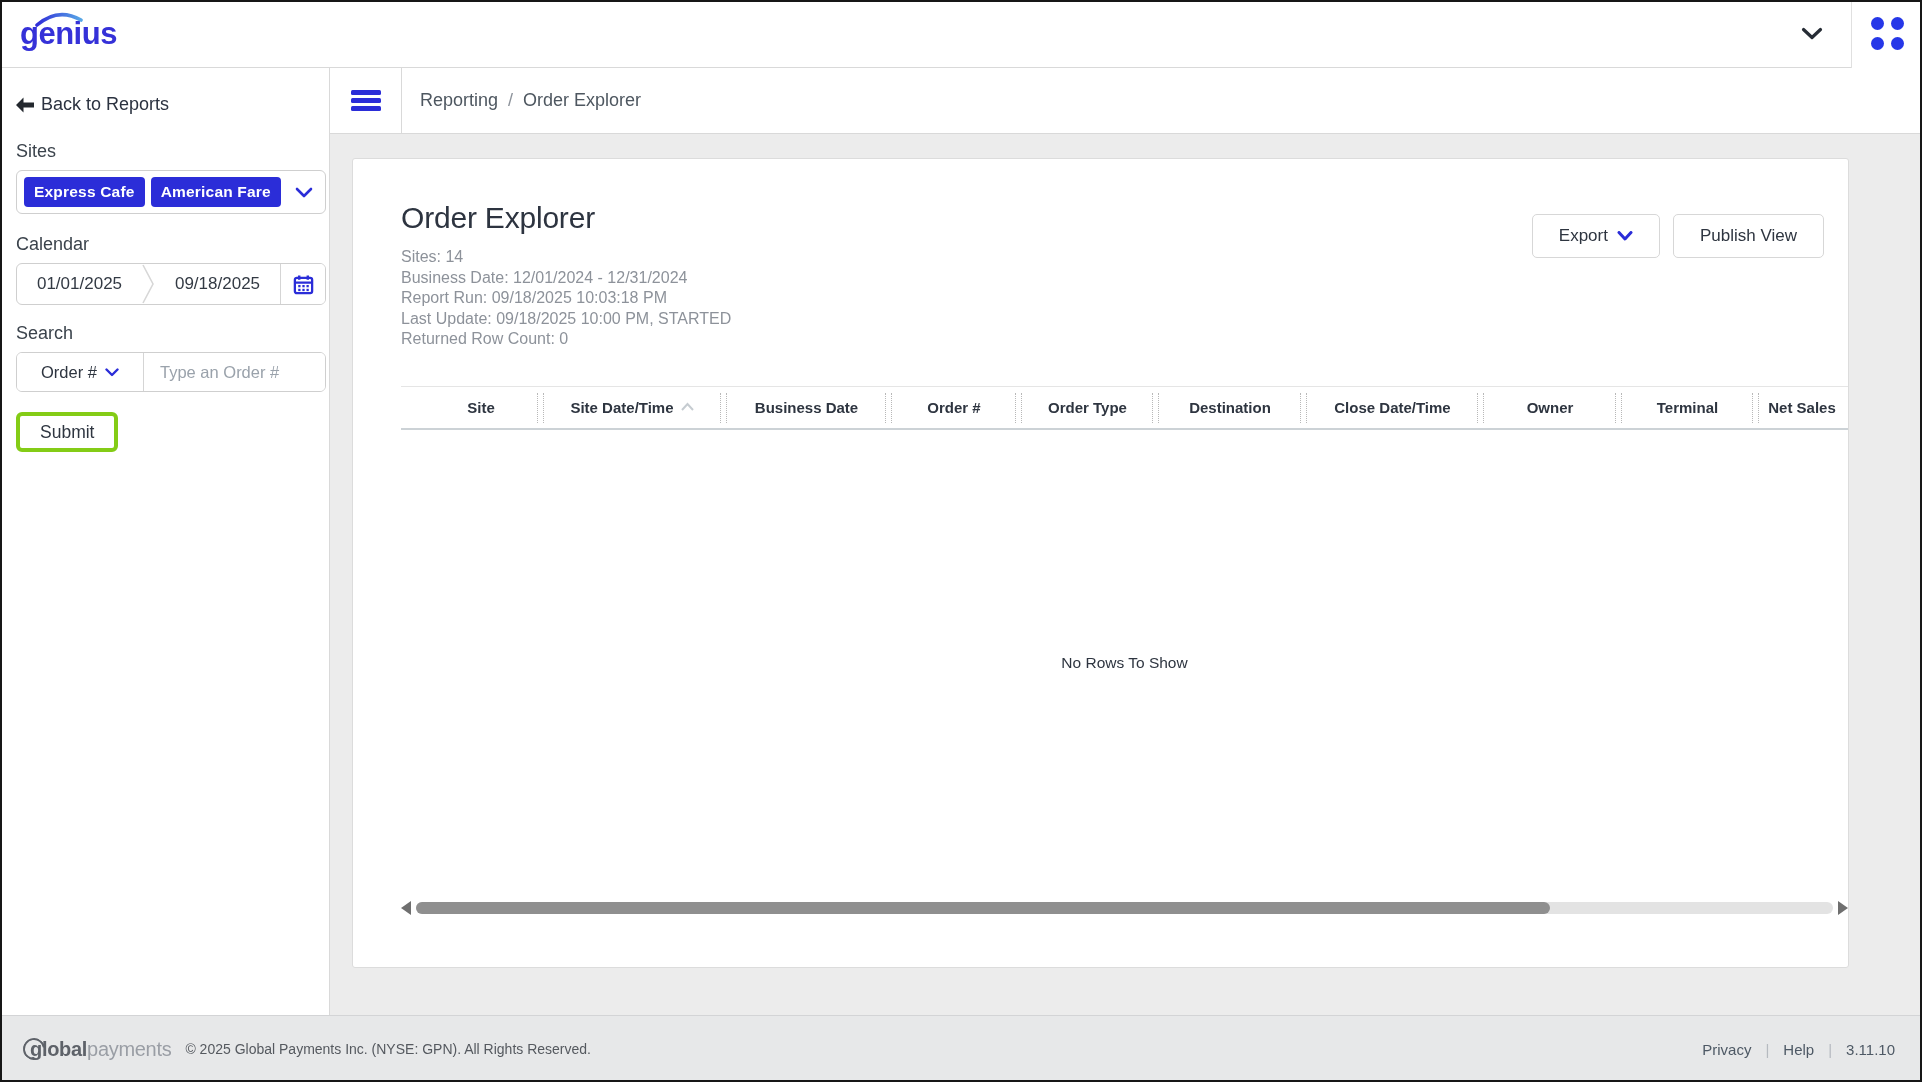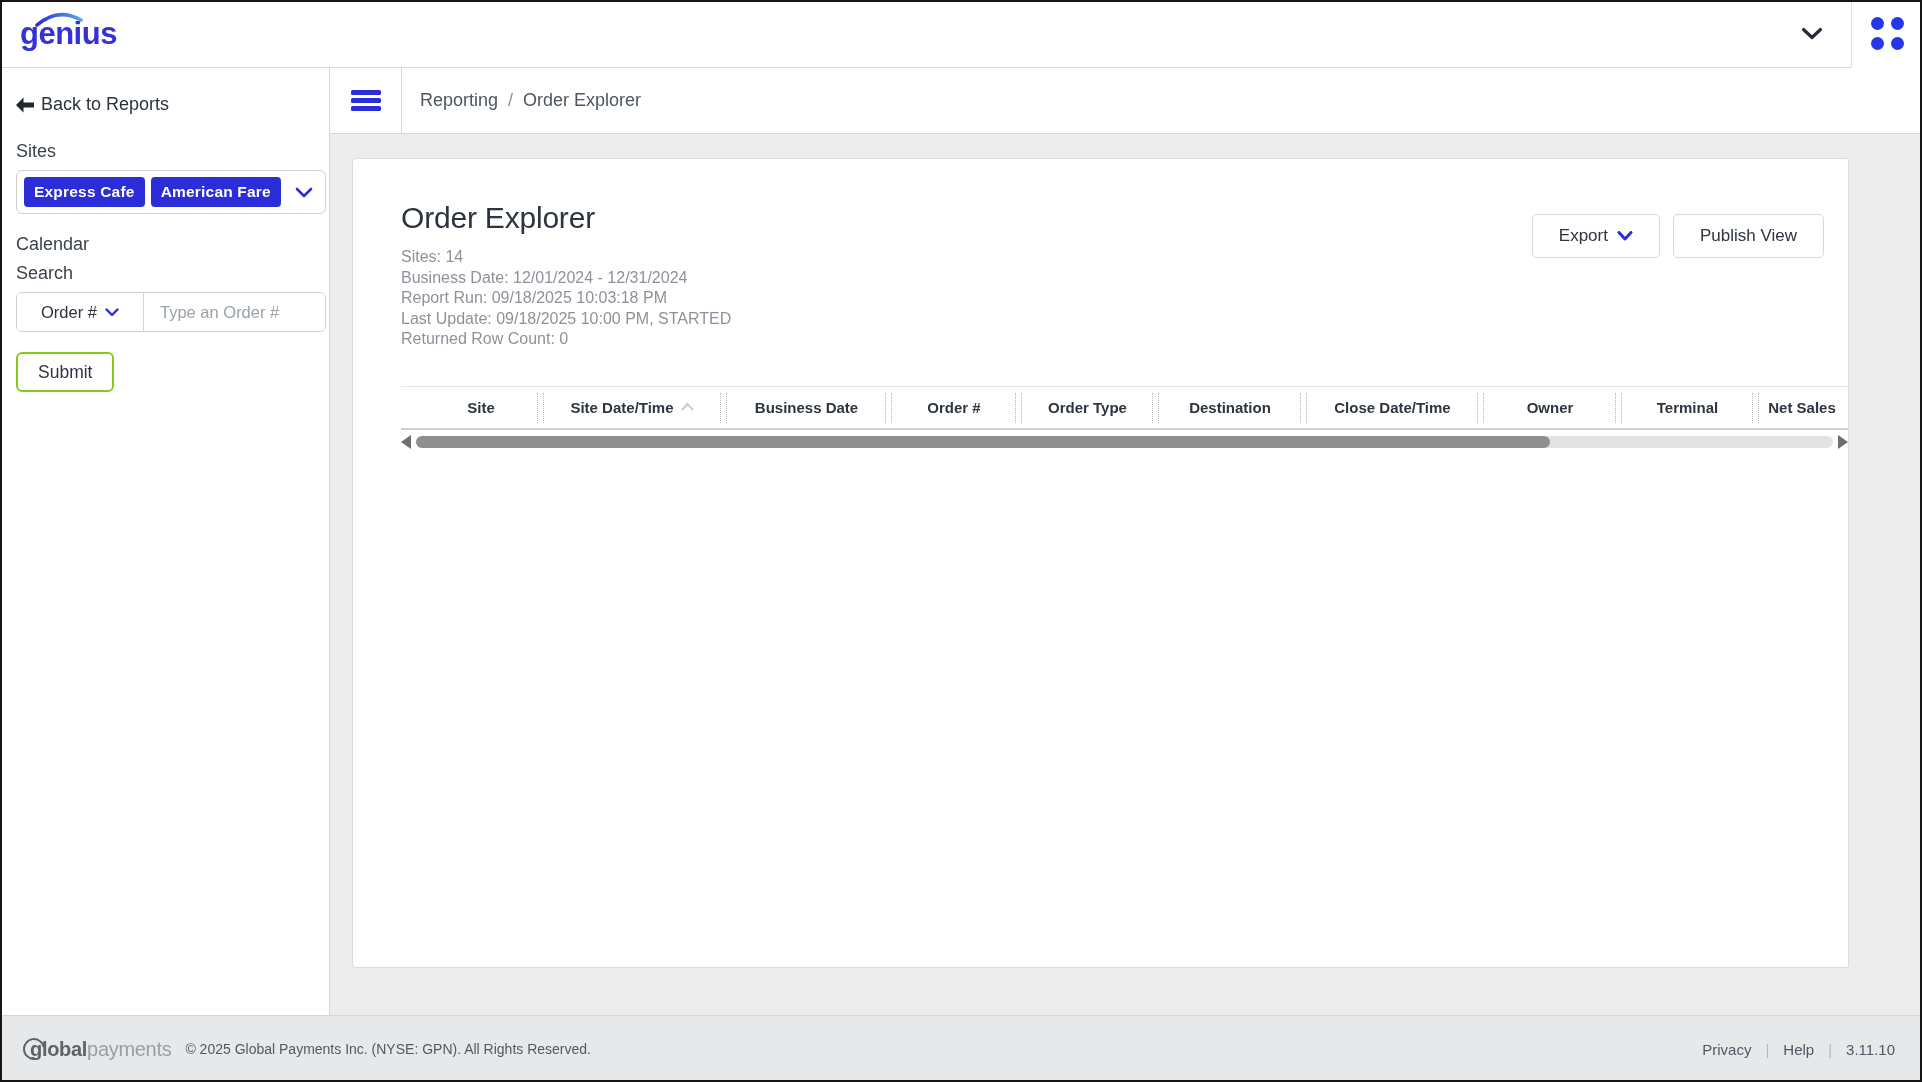--- a/index.html
+++ b/index.html
@@ -40,21 +40,21 @@
   .calbtn{width:44px;height:40px;display:flex;align-items:center;justify-content:center;background:#fff;
           border:none;cursor:pointer;}
   .searchrow{height:40px;border:1px solid #cfcfcf;border-radius:6px;display:flex;align-items:stretch;
              overflow:hidden;background:#fff;box-sizing:border-box;}
   .search-type{width:127px;border:none;border-right:1px solid #d5d5d5;background:#fff;display:flex;
                align-items:center;justify-content:center;gap:8px;font-size:16.5px;color:#2e3540;cursor:pointer;
                font-family:inherit;}
   .search-input{border:none;outline:none;flex:1;font-size:16.5px;padding:0 0 0 16px;color:#333;
                 font-family:inherit;min-width:0;background:#fff;}
   .search-input::placeholder{color:#9aa2ab;}
-  .submit{height:40px;padding:0 20px;min-width:85px;background:#fff;border:2px solid #84cc16;border-radius:6px;
+  .submit{height:40px;padding:0 20px;min-width:85px;background:#fff;border:4px solid #84cc16;border-radius:6px;
           font-size:17.5px;color:#2e3540;margin-top:20px;cursor:pointer;font-family:inherit;}
 
   
   .topbar{position:absolute;left:330px;top:68px;right:0;height:65px;background:#fff;
           border-bottom:1px solid #d9d9d9;display:flex;align-items:stretch;z-index:3;}
   .hambox{width:72px;border:none;border-right:1px solid #d9d9d9;background:#fff;display:flex;
           align-items:center;justify-content:center;cursor:pointer;padding:0;}
   .hamicon i{display:block;width:30px;height:4.5px;background:#2b2dd8;border-radius:1.5px;margin:3.4px 0;}
   .crumbs{display:flex;align-items:center;gap:10px;padding-left:18px;font-size:18px;color:#4e5760;}
   .crumbs a{color:#4e5760;text-decoration:none;cursor:pointer;}
@@ -153,20 +153,41 @@
       <span class="chip">Express Cafe</span>
       <span class="chip">American Fare</span>
       <span class="sites-chev">
         <svg width="18" height="11" viewBox="0 0 18 11">
             <path d="M2 2 L9 9 L16 2" fill="none" stroke="#2b2dd8" stroke-width="2.6" stroke-linecap="round" stroke-linejoin="round"></path>
           </svg>
       </span>
     </div>
 
     <div class="field-label">Calendar</div>
+    <div class="daterange">
+      <span class="date">01/01/2025</span>
+      <svg width="13" height="40" viewBox="0 0 13 40">
+        <path d="M1 1 L11 20 L1 39" fill="none" stroke="#d7d7d7" stroke-width="1.6"></path>
+      </svg>
+      <span class="date">09/18/2025</span>
+      <span class="vline"></span>
+      <button class="calbtn">
+        <svg width="23" height="23" viewBox="0 0 24 24">
+          <rect x="3" y="5" width="18" height="16" rx="2" fill="none" stroke="#2b2dd8" stroke-width="2.4"></rect>
+          <path d="M3.5 10 H20.5" stroke="#2b2dd8" stroke-width="2.2"></path>
+          <path d="M7.5 2.5 V7 M16.5 2.5 V7" stroke="#2b2dd8" stroke-width="2.6"></path>
+          <rect x="6.5" y="12.5" width="2.4" height="2.4" fill="#2b2dd8"></rect>
+          <rect x="10.8" y="12.5" width="2.4" height="2.4" fill="#2b2dd8"></rect>
+          <rect x="15.1" y="12.5" width="2.4" height="2.4" fill="#2b2dd8"></rect>
+          <rect x="6.5" y="16.5" width="2.4" height="2.4" fill="#2b2dd8"></rect>
+          <rect x="10.8" y="16.5" width="2.4" height="2.4" fill="#2b2dd8"></rect>
+          <rect x="15.1" y="16.5" width="2.4" height="2.4" fill="#2b2dd8"></rect>
+        </svg>
+      </button>
+    </div>
 
     <div class="field-label">Search</div>
     <div class="searchrow">
       <button class="search-type">
         <span>Order #</span>
         <svg width="14" height="9" viewBox="0 0 14 9">
             <path d="M1.5 1.5 L7 7 L12.5 1.5" fill="none" stroke="#2b2dd8" stroke-width="2.4" stroke-linecap="round" stroke-linejoin="round"></path>
           </svg>
       </button>
       <input class="search-input" type="text" placeholder="Type an Order #" style="">
@@ -254,20 +275,23 @@
         </div>
         <div class="hcell c8">
           <span>Terminal</span>
           <span class="rhandle"></span>
         </div>
         <div class="hcell c9">
           <span>Net Sales</span>
         </div>
       </div>
 
+      <div class="gbody">
+        <span class="empty">No Rows To Show</span>
+      </div>
 
       <div class="scrollrow">
         <span class="tri tri-left"></span>
         <div class="track">
           <div class="thumb"></div>
         </div>
         <span class="tri tri-right"></span>
       </div>
     </div>
   </main>

